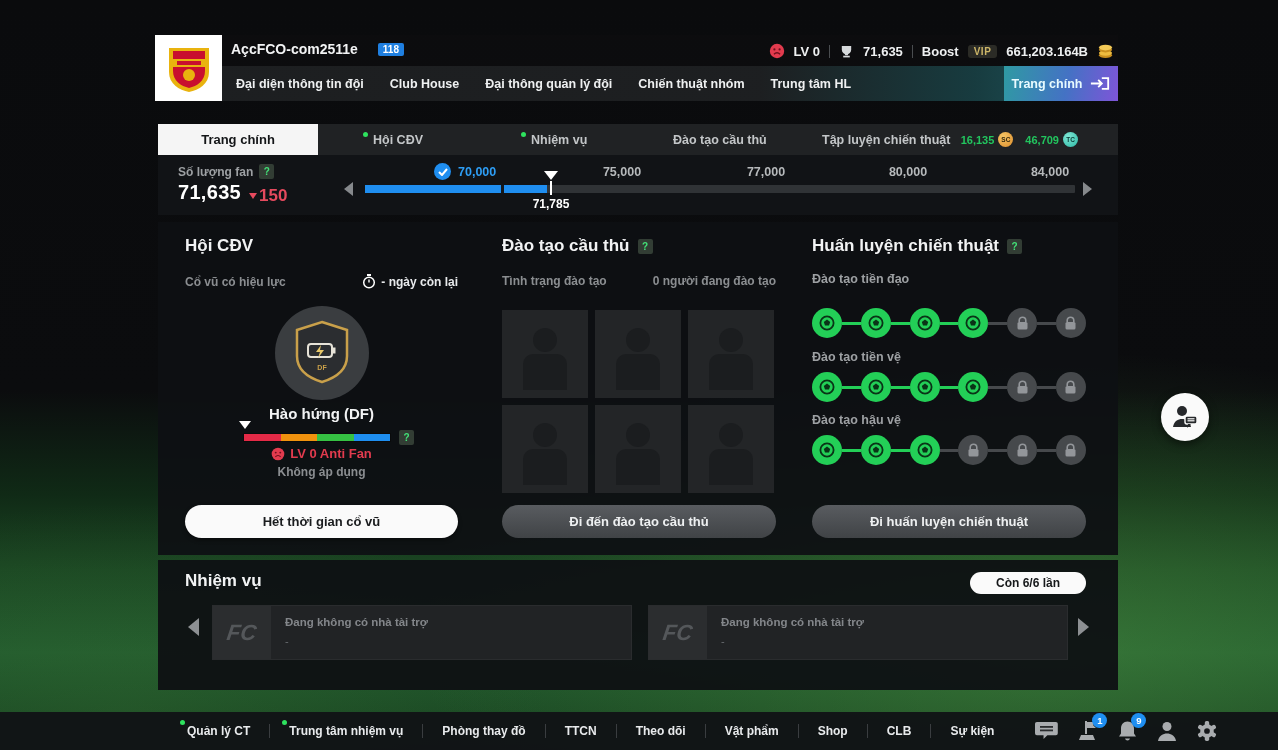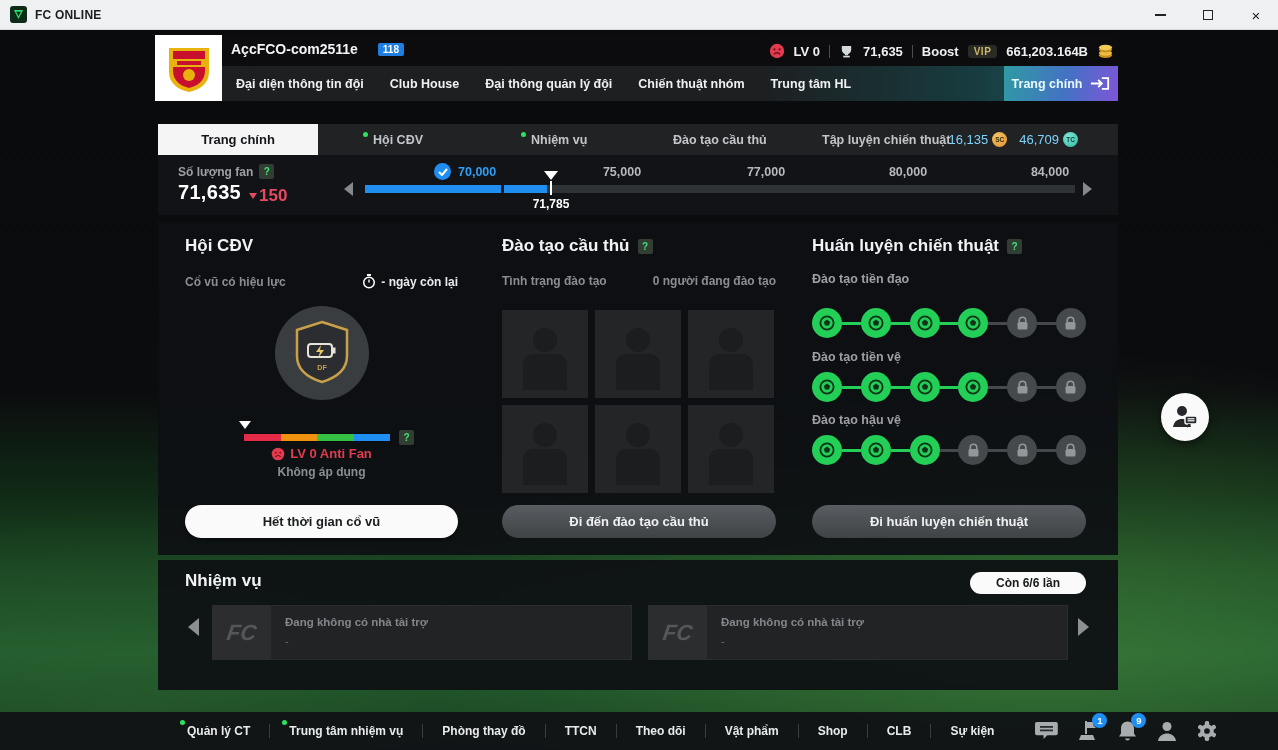--- a/index.html
+++ b/index.html
@@ -38,21 +38,21 @@
   background:linear-gradient(100deg,#2f9aa3 0%,#4472c4 55%,#7e55d8 100%)}
 #home-btn span{color:#e8fbff;font-size:12.5px;font-weight:bold}
 
 
 #tabs{position:absolute;left:158px;top:124px;width:960px;height:31px;background:#202224}
 .tab-active{position:absolute;left:0;top:0;width:160px;height:31px;background:#f5f5f5;display:flex;align-items:center;justify-content:center;color:#141618;font-size:13px;font-weight:bold;cursor:pointer}
 .tab{position:absolute;top:0;height:31px;display:flex;align-items:center;color:#c3c6c8;font-size:12.5px;font-weight:bold;cursor:pointer}
 .dot{width:5px;height:5px;border-radius:50%;background:#2ee25e;margin-right:5px;margin-bottom:10px}
 #cur-group{position:absolute;right:40px;top:0;height:31px;display:flex;align-items:center;gap:12px}
 .cur{display:flex;align-items:center;gap:4px}
-.cur .val{color:#7dd3fc;font-size:13px;font-weight:normal}
+.cur .val{color:#22c55e;font-size:11px;font-weight:bold}
 .coin{width:15px;height:15px;border-radius:50%;display:flex;align-items:center;justify-content:center;font-size:6.5px;font-weight:bold;color:#35280c}
 .coin.sc{background:radial-gradient(circle at 35% 30%,#f4c465,#df8f2d)}
 .coin.tc{background:radial-gradient(circle at 35% 30%,#7fe6d4,#2bb9a5);color:#073a33}
 
 
 #fanbar{position:absolute;left:158px;top:155px;width:960px;height:60px;background:rgba(18,20,23,.96)}
 #fan-label{position:absolute;left:20px;top:9px;display:flex;align-items:flex-end;gap:6px;color:#9da0a3;font-size:12px;font-weight:bold}
 .helpbox{width:15px;height:15px;background:#323d34;border-radius:2px;color:#43e077;font-size:10px;font-weight:bold;display:flex;align-items:center;justify-content:center;cursor:pointer}
 #fan-value{position:absolute;left:20px;top:26px;display:flex;align-items:baseline;gap:8px}
 #fan-value .big{color:#fff;font-size:20px;font-weight:bold;letter-spacing:.3px}
@@ -140,38 +140,20 @@
 .nbadge{position:absolute;top:-7px;right:-8px;min-width:15px;height:15px;border-radius:8px;background:#1f8ef0;color:#fff;font-size:9.5px;font-weight:bold;display:flex;align-items:center;justify-content:center;padding:0 3px}
 
 
 #fab{position:absolute;left:1161px;top:393px;width:48px;height:48px;border-radius:50%;background:#fafafa;display:flex;align-items:center;justify-content:center;box-shadow:0 3px 8px rgba(0,0,0,.5);cursor:pointer}
 </style>
 </head>
 <body>
 
 <div id="screen">
 
-  <div id="titlebar">
-    <div id="app-logo">
-      <svg width="11" height="11" viewBox="0 0 12 12">
-          <path d="M1 1h10L6 11z" fill="#2fd86a"></path>
-          <path d="M3.5 3h5L6 8z" fill="#0e2b17"></path>
-        </svg>
-    </div>
-    <div id="app-title">FC ONLINE</div>
-    <div class="wc" style="left:1140px">
-        <span class="minus"></span>
-      </div>
-    <div class="wc" style="left:1188px">
-        <span class="boxg"></span>
-      </div>
-    <div class="wc" style="left:1236px">
-        <span class="xg">×</span>
-      </div>
-  </div>
 
   <div id="header">
     <div id="club-logo">
       <svg width="44" height="52" viewBox="0 0 44 52">
         <path d="M2 6h40v24c0 12-10 18-20 20C12 48 2 42 2 30z" fill="#e9b30e"></path>
         <path d="M6 9h32v20c0 10-8 15-16 17-8-2-16-7-16-17z" fill="#c80f2e"></path>
         <rect x="6" y="17" width="32" height="8" fill="#e9b30e"></rect>
         <rect x="10" y="19" width="24" height="4" fill="#c80f2e"></rect>
         <circle cx="22" cy="33" r="6" fill="#e9b30e"></circle>
       </svg>
@@ -302,20 +284,21 @@
       </div>
       <div id="badge-circle">
         <svg width="58" height="66" viewBox="0 0 58 66">
           <path d="M29 2L54 10v26c0 14-12 22-25 26C16 58 4 50 4 36V10z" fill="#2b2d30" stroke="#c9a04a" stroke-width="2.5"></path>
           <rect x="15" y="24" width="24" height="13" rx="3" fill="none" stroke="#e7e3d8" stroke-width="2"></rect>
           <rect x="39.5" y="27.5" width="3" height="6" fill="#e7e3d8"></rect>
           <path d="M28 25l-5 7h4l-2 6 6-8h-4z" fill="#e7c768"></path>
           <text x="29" y="50" text-anchor="middle" font-size="7" font-weight="bold" fill="#c9a04a" font-family="Liberation Sans, sans-serif">DF</text>
         </svg>
       </div>
+      <div id="mood">Hào hứng (DF)</div>
       <div id="gaugewrap">
         <div id="gauge">
           <div id="gauge-marker"></div>
           <div class="gs-red"></div>
             <div class="gs-orange"></div>
             <div class="gs-green"></div>
             <div class="gs-blue"></div>
         </div>
         <span class="helpbox">?</span>
       </div>

